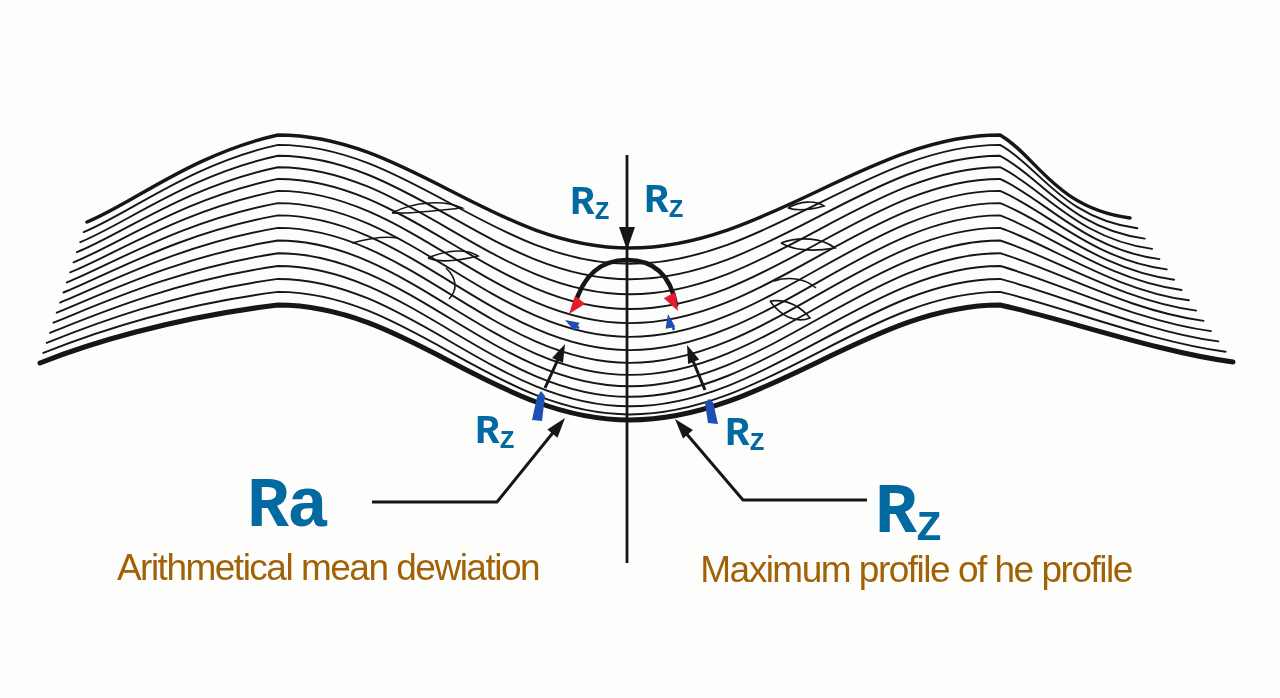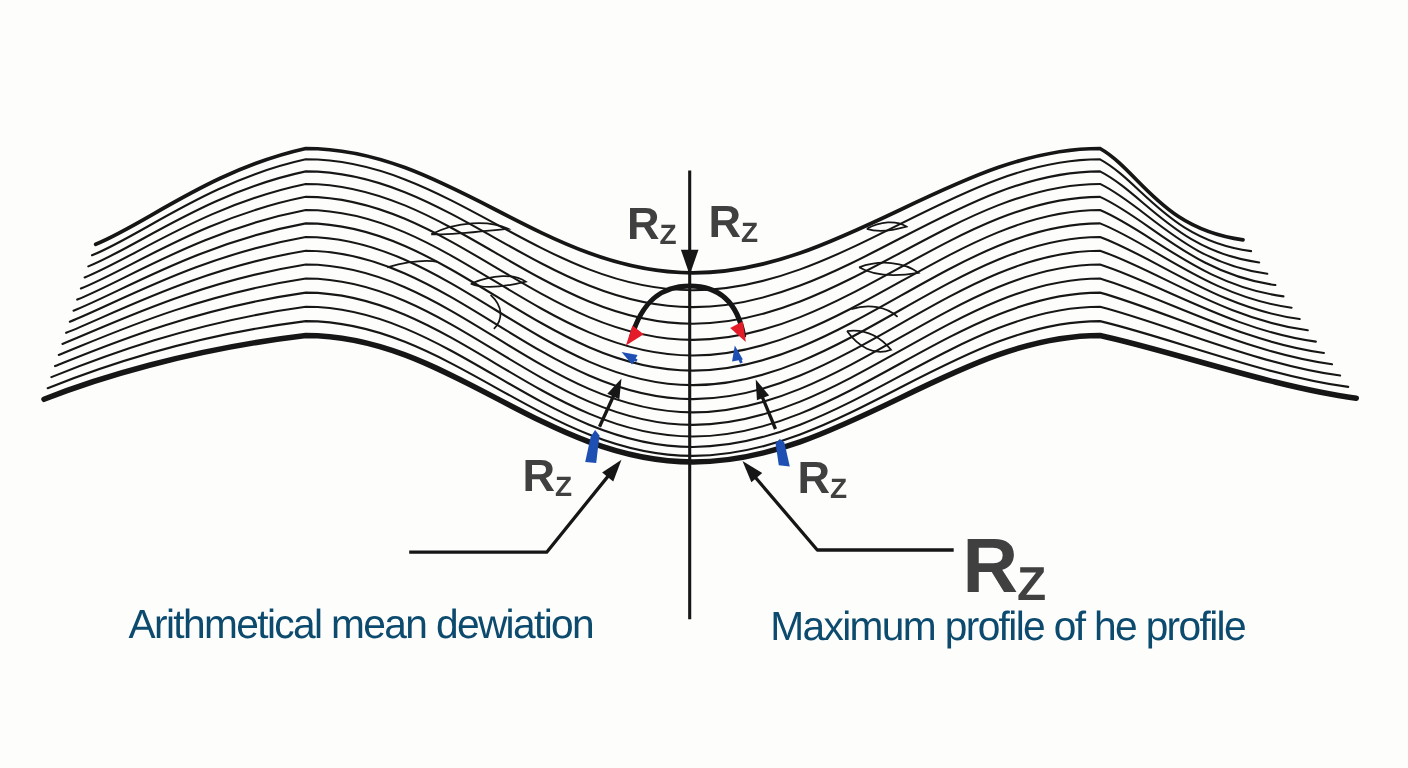--- a/index.html
+++ b/index.html
@@ -2,29 +2,29 @@
 <html><head>
 <meta charset="utf-8">
 <style>
   html,body{margin:0;padding:0;background:#ffffff;}
   #stage{
     position:relative;width:1280px;height:698px;background:#fdfdfc;
     overflow:hidden;font-family:"Liberation Sans",sans-serif;
   }
   #diagram-svg{position:absolute;left:0;top:0;}
   .lbl{
-    position:absolute;font-weight:bold;color:#404040;line-height:1;
-    white-space:nowrap;font-family:Liberation Sans, sans-serif;
+    position:absolute;font-weight:bold;color:#0369a1;line-height:1;
+    white-space:nowrap;font-family:Liberation Mono, monospace;
   }
   .rz-small{font-size:41px;}
   .rz-small .sub, .big-rz .sub{font-size:0.62em;vertical-align:-0.18em;}
   .big-ra{font-size:70px;letter-spacing:-2px;}
   .big-rz{font-size:70px;letter-spacing:-1px;}
   .subtitle{
-    position:absolute;color:#0c4a6e;font-size:37px;font-weight:500;
+    position:absolute;color:#a16207;font-size:37px;font-weight:500;
     letter-spacing:-1.5px;text-align:center;line-height:1;white-space:nowrap;
     font-family:"Liberation Sans",sans-serif;
   }
 </style>
 </head>
 <body>
 
 <div id="stage" style="background: rgb(253, 253, 252);">
 
   <svg id="diagram-svg" width="1280" height="698" viewBox="0 0 1280 698">
@@ -89,17 +89,18 @@
     </svg>
 
   <div class="lbl rz-small" style="left:570px;top:183px;"><span>R</span><span class="sub">Z</span></div>
 
   <div class="lbl rz-small" style="left:644px;top:181px;"><span>R</span><span class="sub">Z</span></div>
 
   <div class="lbl rz-small" style="left:475px;top:412px;"><span>R</span><span class="sub">Z</span></div>
 
   <div class="lbl rz-small" style="left:725px;top:414px;"><span>R</span><span class="sub">Z</span></div>
 
+  <div class="lbl big-ra" style="left:247px;top:473px;">Ra</div>
   <div class="subtitle" style="left:86px;top:549px;width:484px;">Arithmetical mean dewiation</div>
 
   <div class="lbl big-rz" style="left:875px;top:479px;"><span>R</span><span class="sub">Z</span></div>
   <div class="subtitle" style="left:694px;top:551px;width:444px;">Maximum profile of he profile</div>
 </div>
 
 </body></html>

